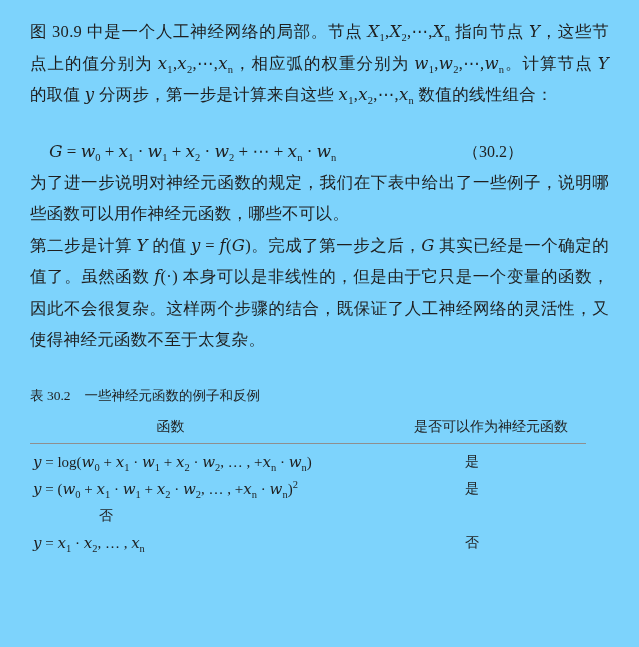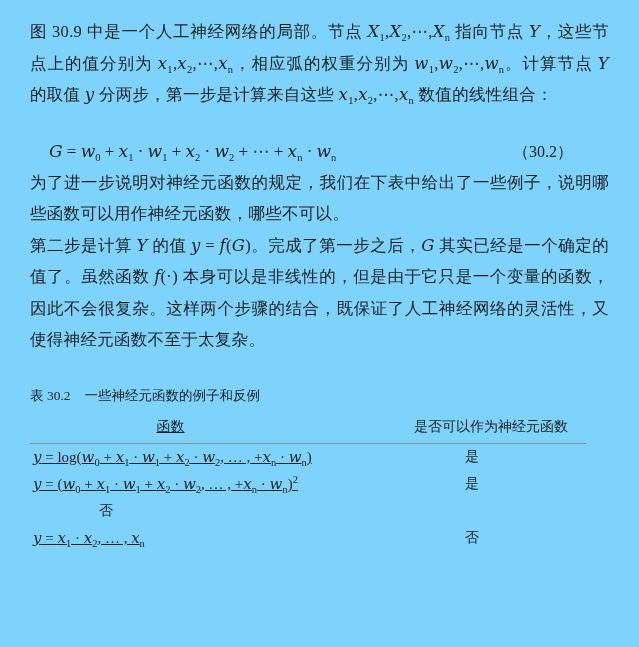--- a/index.html
+++ b/index.html
@@ -33,46 +33,46 @@
     margin-top: 24px;
     height: 32px;
     line-height: 32px;
   }
   .eq-formula {
     margin-left: 19px;
     font-size: 17px;
   }
   .eq-number {
     margin-left: auto;
-    margin-right: 36px;
+    margin-right: 86px;
     font-size: 16px;
   }
   .para2 { margin-top: 23px; }
   .para3 { margin-top: 27px; }
   .table-caption {
     margin-top: 30px;
     font-size: 13.5px;
     line-height: 20px;
     color: #1f1f1f;
   }
   .table-caption .cap-title { margin-left: 14px; }
   .tbl { margin-top: 12px; width: 556px; }
   .tbl-header {
     display: flex;
     align-items: center;
     padding-bottom: 7px;
     border-bottom: 1px solid #8f8f8f;
     font-size: 14px;
   }
-  .col-fn { flex: 1; text-decoration: underline; }
+  .col-fn { flex: 1; }
   .col-ans { width: 190px; text-align: center; }
   .tbl-header .col-fn { text-align: center; padding-right: 85px; }
   .tbl-row {
     display: flex;
-    align-items: center;
+    align-items: flex-end;
     height: 27px;
     gap: 16px;
   }
   .tbl-row:first-of-type { margin-top: 7px; }
   .fn-cell {
     font-size: 15px;
     padding-left: 3px;
   }
   .ans-cell {
     font-size: 14px;

